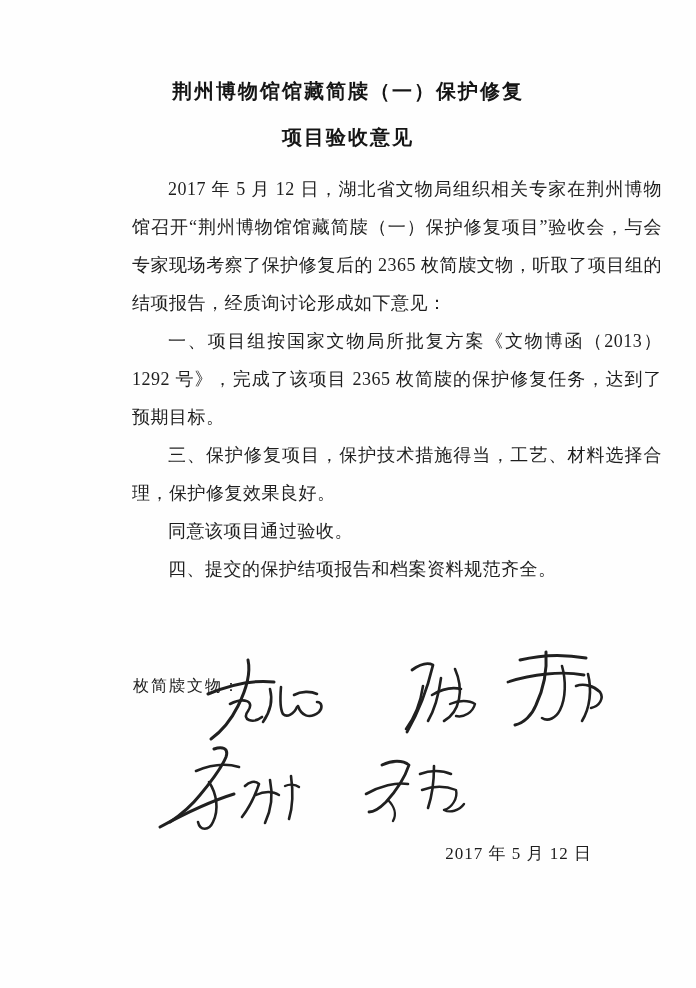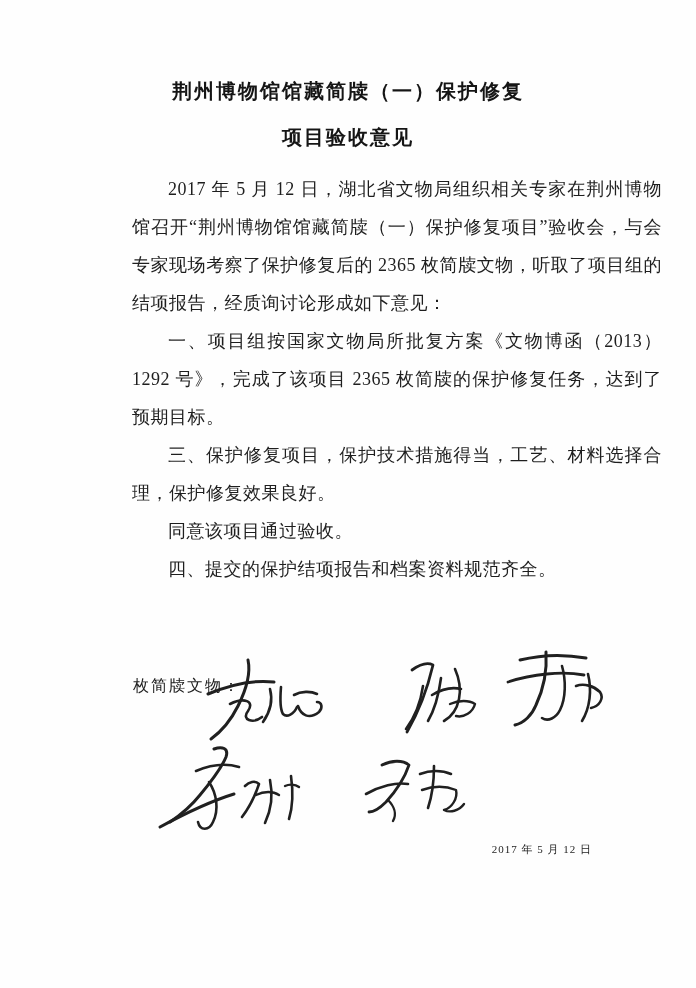--- a/index.html
+++ b/index.html
@@ -65,21 +65,21 @@
   }
   .sig-1 { left: 196px; top: 652px; }
   .sig-2 { left: 392px; top: 650px; }
   .sig-3 { left: 492px; top: 646px; }
   .sig-4 { left: 152px; top: 742px; }
   .sig-5 { left: 358px; top: 756px; }
   .doc-date {
     position: absolute;
     top: 842px;
     right: 104px;
-    font-size: 11px;
+    font-size: 17px;
     letter-spacing: 1px;
     color: #1e1e1e;
     margin-left: 24px;
   }
 </style>
 </head>
 <body>
 
 <div class="page">
 

